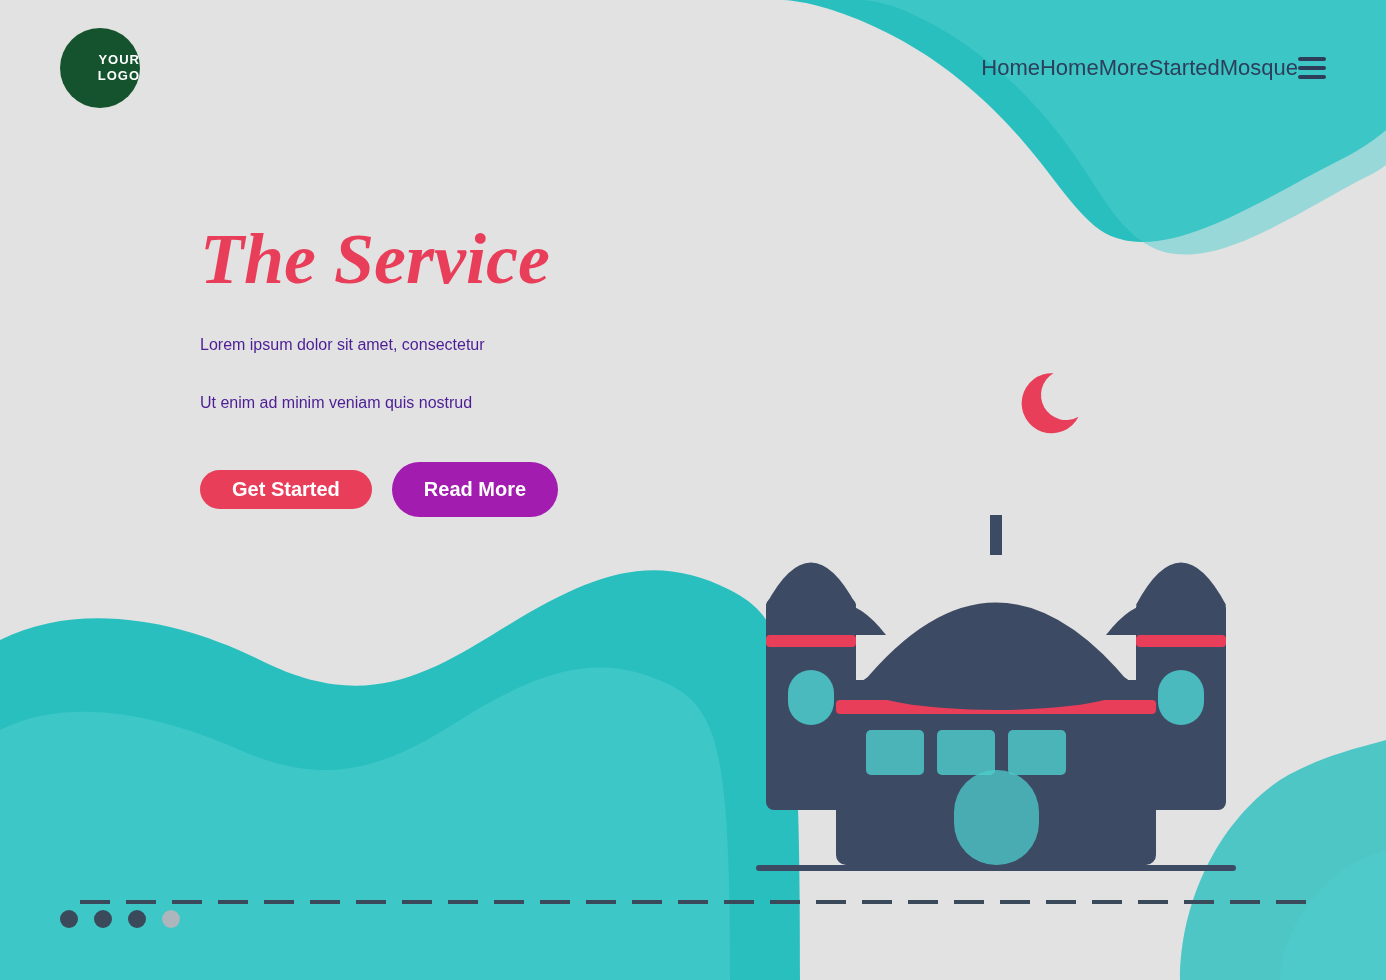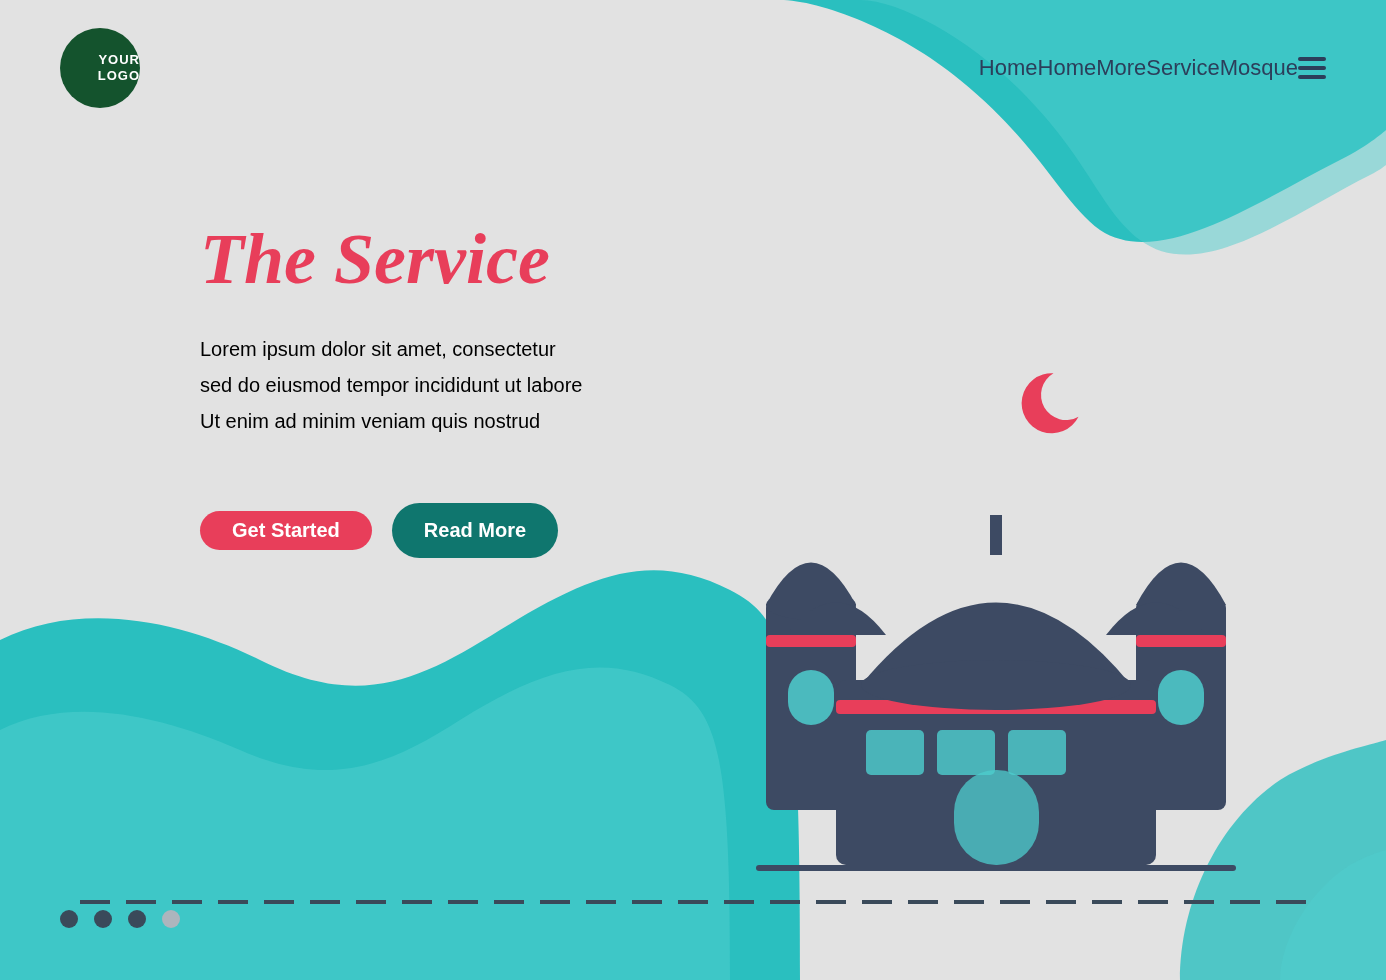--- a/index.html
+++ b/index.html
@@ -90,45 +90,45 @@
       font-size: 72px;
       color: #e83e5a;
       font-family: Georgia, 'Times New Roman', serif;
       font-style: italic;
       font-weight: bold;
       margin-bottom: 32px;
       line-height: 1.1;
     }
 
     .hero-description {
-      font-size: 20px;
-      color: #000000;
+      font-size: 16px;
+      color: #4c1d95;
       line-height: 1.8;
-      margin-bottom: 64px;
+      margin-bottom: 44px;
     }
 
     .btn-group {
       display: flex;
       gap: 20px;
       align-items: center;
     }
 
     .btn-get-started {
       background-color: #e83e5a;
       color: white;
       border: none;
       border-radius: 30px;
       padding: 8px 32px;
       font-size: 20px;
       cursor: pointer;
       font-weight: 600;
     }
 
     .btn-read-more {
-      background-color: #0f766e;
+      background-color: #a21caf;
       color: white;
       border: none;
       border-radius: 30px;
       padding: 16px 32px;
       font-size: 20px;
       cursor: pointer;
       font-weight: 600;
       text-align: right;
     }
 
@@ -213,35 +213,35 @@
 
 <nav class="navbar">
   <div class="logo">
     <span>YOUR</span>
     <span>LOGO</span>
   </div>
   <div class="nav-links">
     <a class="nav-link">Home</a>
     <a class="nav-link">Home</a>
     <a class="nav-link">More</a>
-    <a class="nav-link">Service</a>
+    <a class="nav-link">Started</a>
     <a class="nav-link">Mosque</a>
     <div class="hamburger-icon">
       <span></span>
       <span></span>
       <span></span>
     </div>
   </div>
 </nav>
 
 <div class="hero-content">
   <h1 class="hero-title">The Service</h1>
   <p class="hero-description">
     <span>Lorem ipsum dolor sit amet, consectetur</span><br>
-    <span>sed do eiusmod tempor incididunt ut labore</span><br>
+    <br>
     <span>Ut enim ad minim veniam quis nostrud</span>
   </p>
   <div class="btn-group">
     <button class="btn-get-started">Get Started</button>
     <button class="btn-read-more">Read More</button>
   </div>
 </div>
 
 <div class="mosque-container">
   <svg viewBox="0 0 580 560" xmlns="http://www.w3.org/2000/svg" width="580" height="560">

